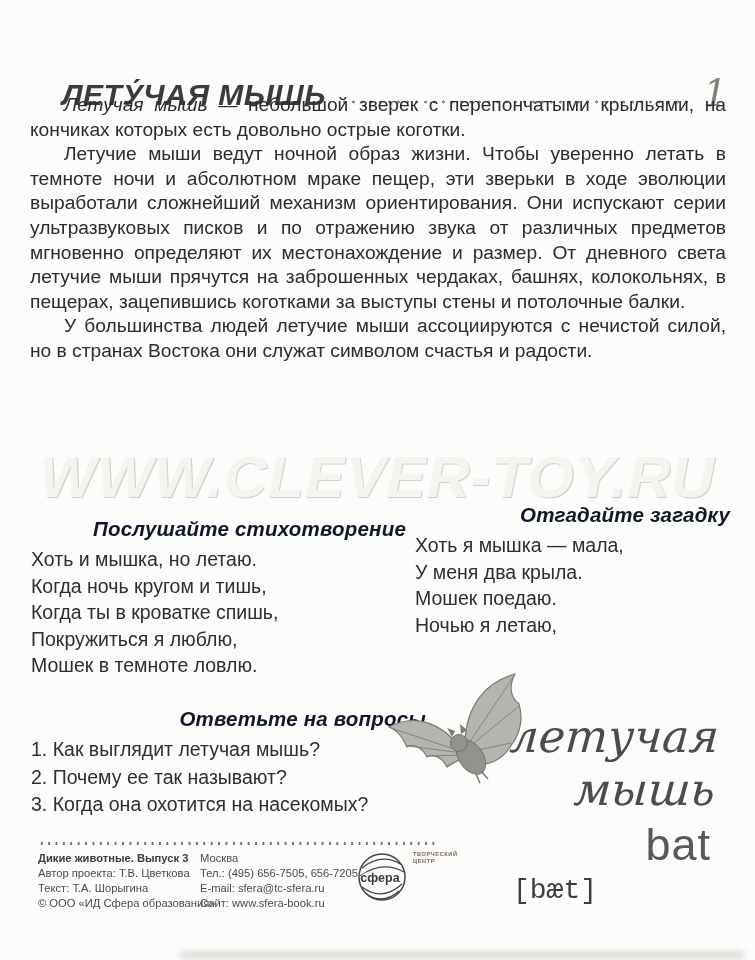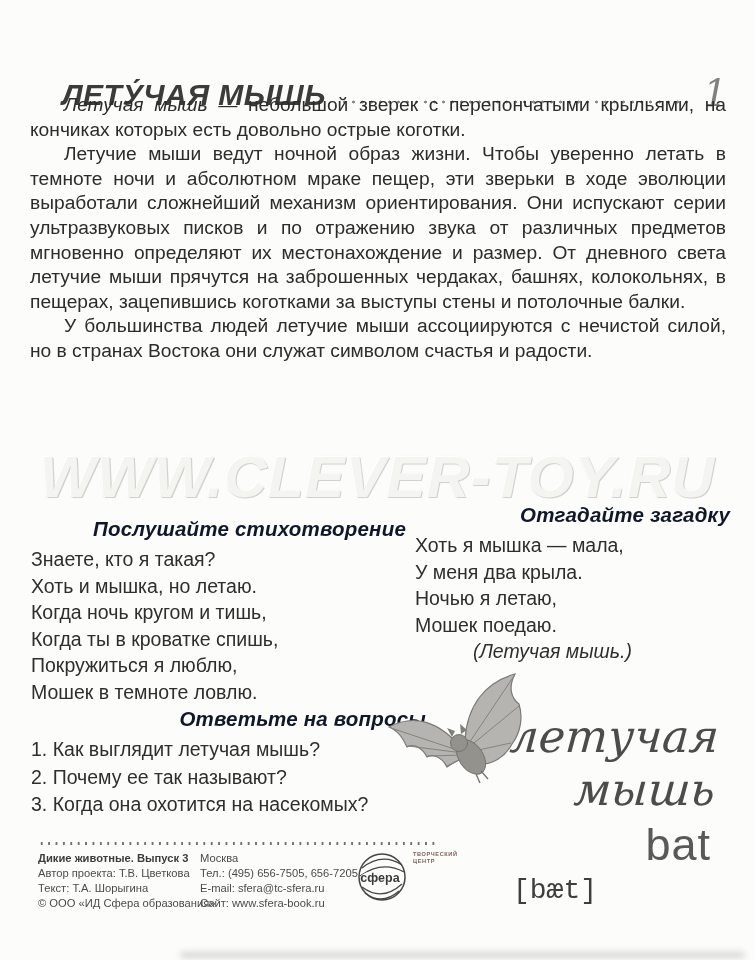--- a/index.html
+++ b/index.html
@@ -124,35 +124,33 @@
 </div>
 
 <div class="layer article">
   <p><span class="lead-term">Летучая мышь</span><span> — небольшой зверек с перепончатыми крыльями, на кончиках которых есть довольно острые коготки.</span></p>
   <p>Летучие мыши ведут ночной образ жизни. Чтобы уверенно летать в темноте ночи и абсолютном мраке пещер, эти зверьки в ходе эволюции выработали сложнейший механизм ориентирования. Они испускают серии ультразвуковых писков и по отражению звука от различных предметов мгновенно определяют их местонахождение и размер. От дневного света летучие мыши прячутся на заброшенных чердаках, башнях, колокольнях, в пещерах, зацепившись коготками за выступы стены и потолочные балки.</p>
   <p>У большинства людей летучие мыши ассоциируются с нечистой силой, но в странах Востока они служат символом счастья и радости.</p>
 </div>
 
 <div class="layer poem">
   <div class="section-heading">Послушайте стихотворение</div>
-  <div class="verse-line">Знаете, кто я такая?</div>
   <div class="verse-line">Хоть и мышка, но летаю.</div>
   <div class="verse-line">Когда ночь кругом и тишь,</div>
   <div class="verse-line">Когда ты в кроватке спишь,</div>
   <div class="verse-line">Покружиться я люблю,</div>
   <div class="verse-line">Мошек в темноте ловлю.</div>
 </div>
 
 <div class="layer riddle">
   <div class="section-heading">Отгадайте загадку</div>
   <div class="verse-line">Хоть я мышка — мала,</div>
   <div class="verse-line">У меня два крыла.</div>
+  <div class="verse-line">Мошек поедаю.</div>
   <div class="verse-line">Ночью я летаю,</div>
-  <div class="verse-line">Мошек поедаю.</div>
-  <div class="riddle-answer">(Летучая мышь.)</div>
 </div>
 
 <div class="layer questions">
   <div class="section-heading">Ответьте на вопросы</div>
   <div class="question-line">1. Как выглядит летучая мышь?</div>
   <div class="question-line">2. Почему ее так называют?</div>
   <div class="question-line">3. Когда она охотится на насекомых?</div>
 </div>
 
 <div class="layer bat-figure">

